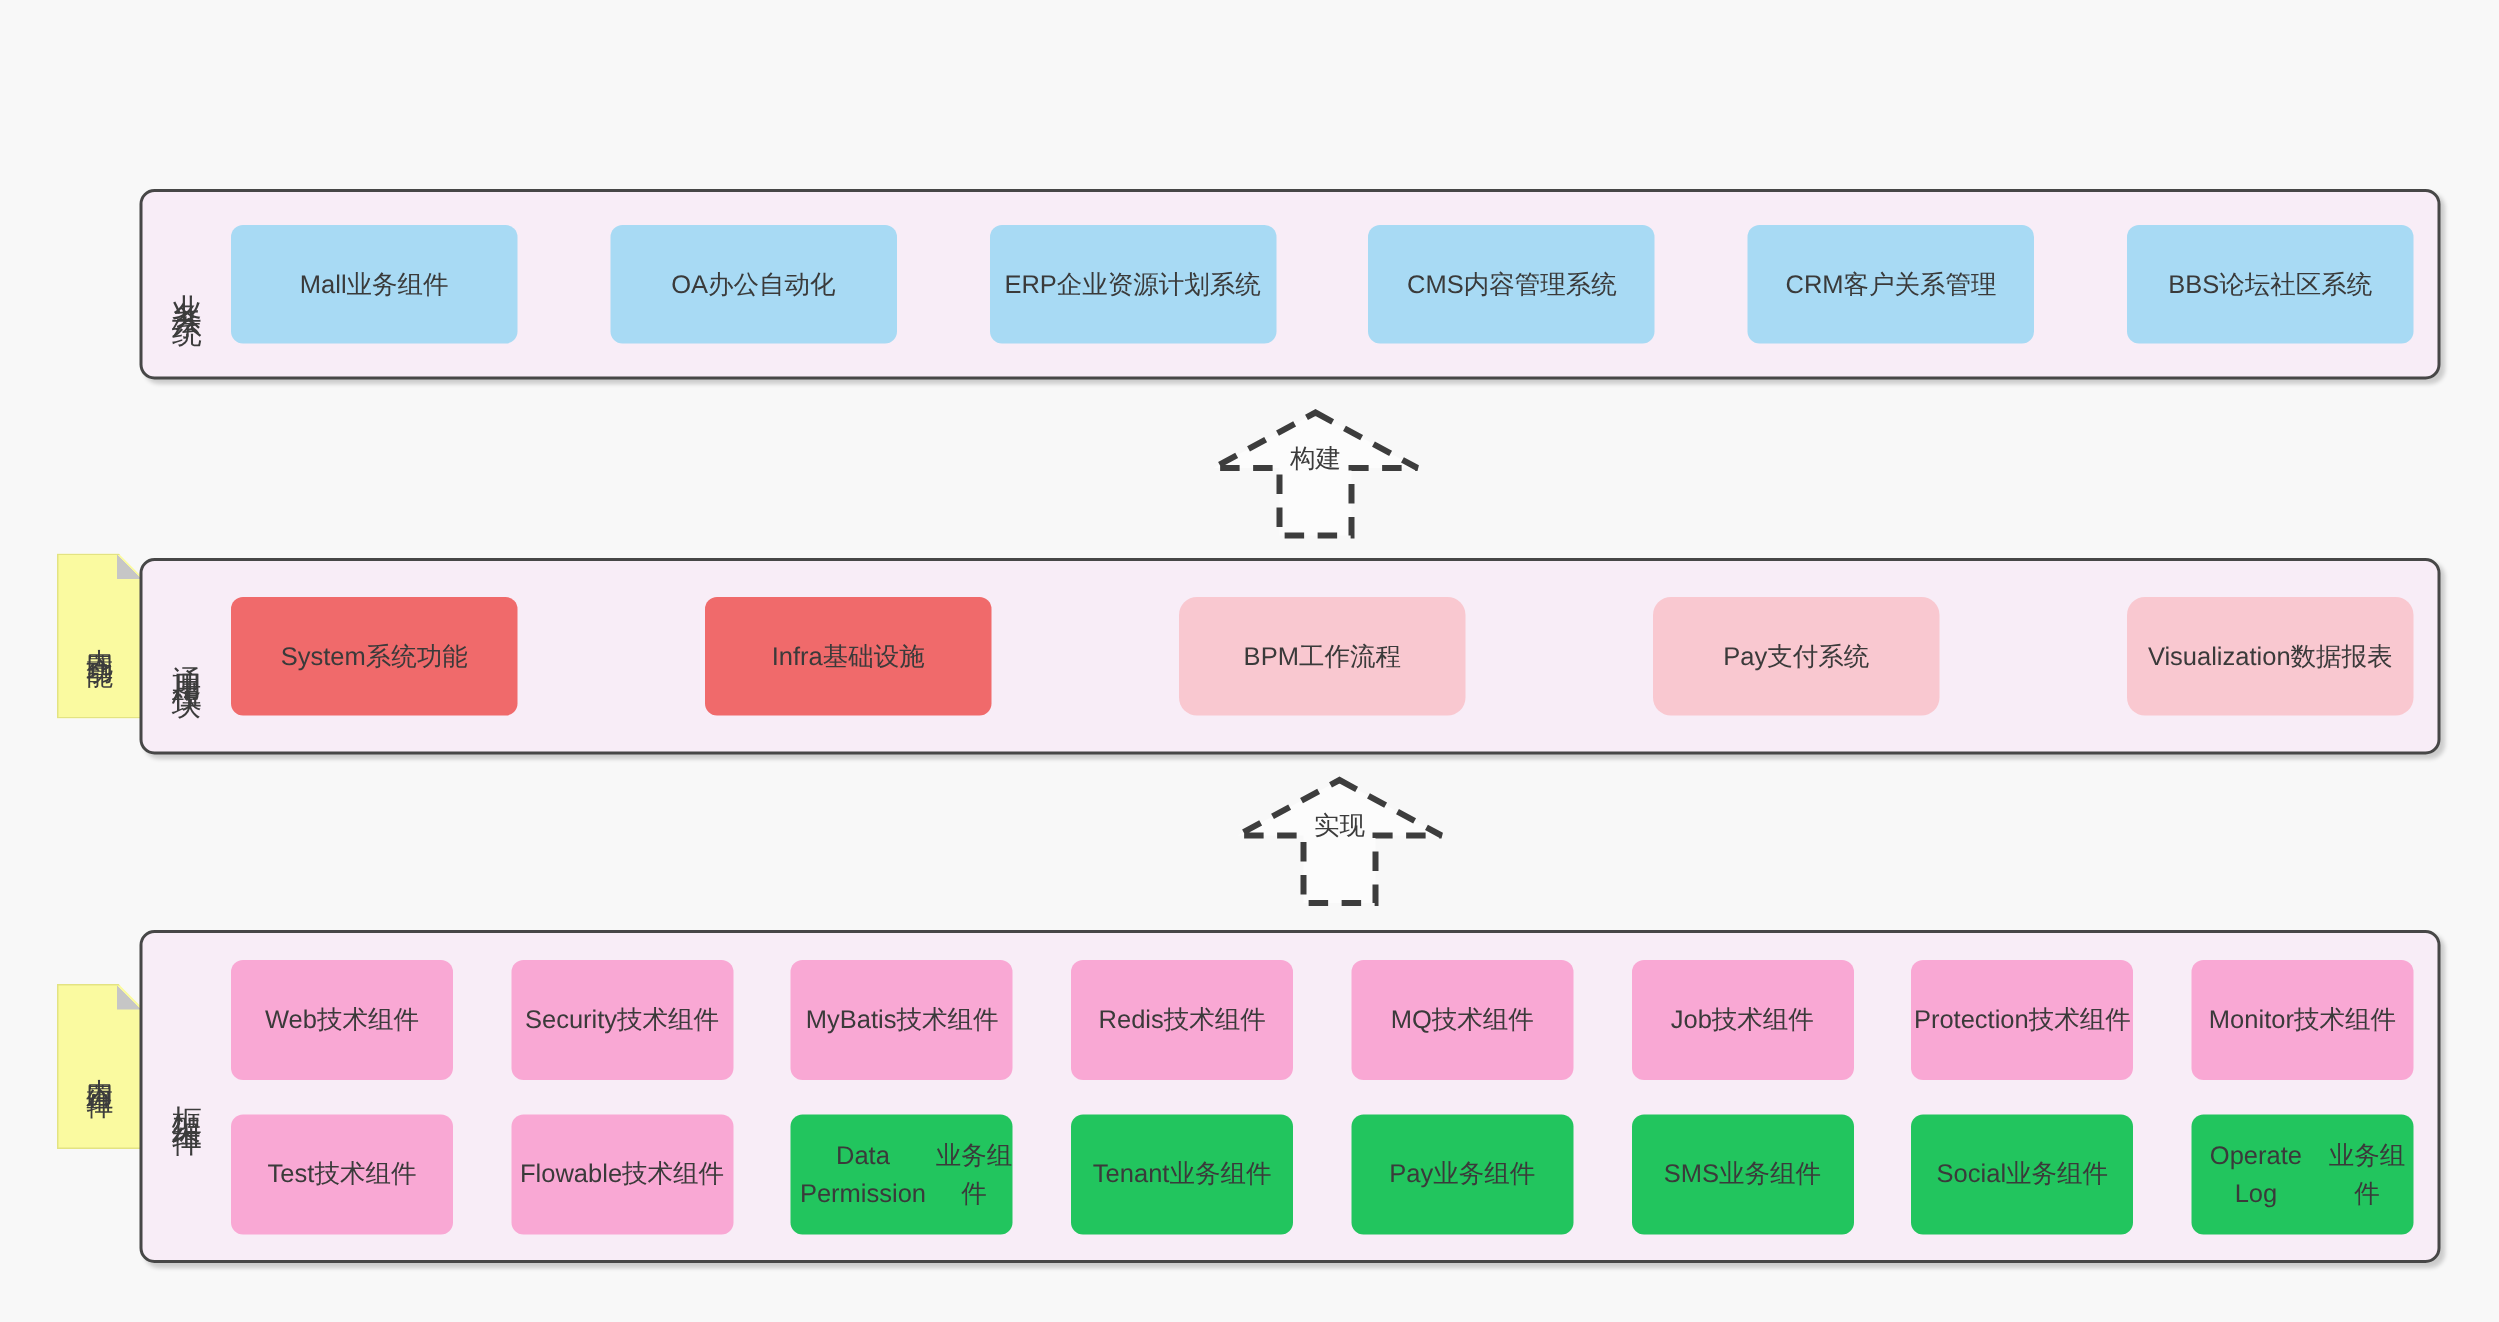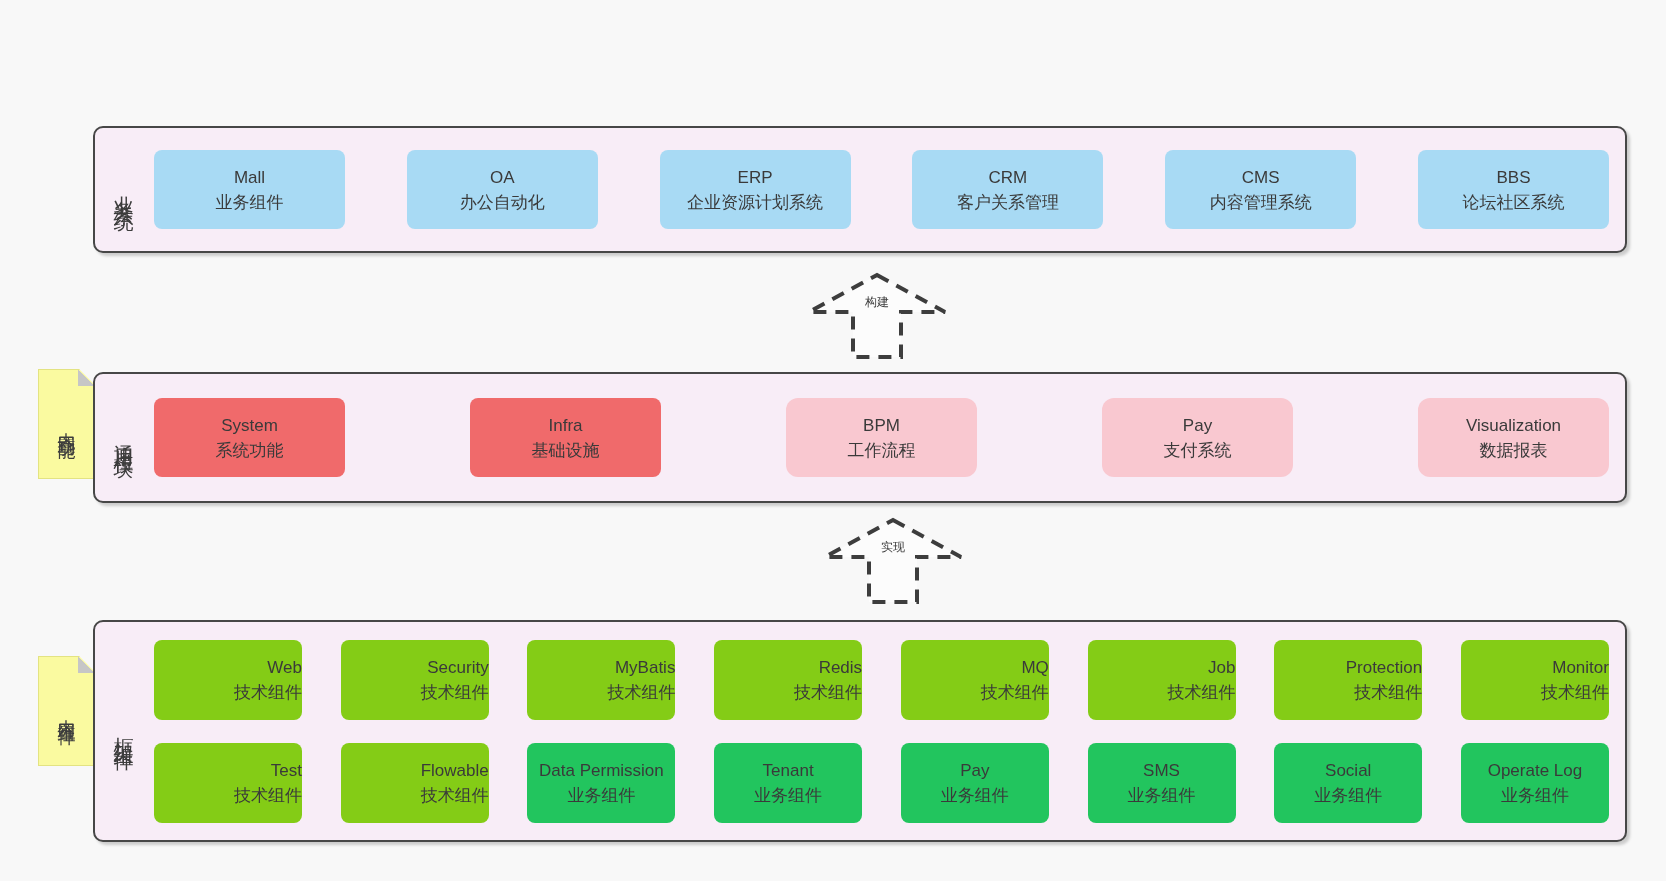--- a/index.html
+++ b/index.html
@@ -24,29 +24,29 @@
   .panel3 { top:620px; height:222px; }
   .vlabel-wrap { flex:0 0 59px; align-self:stretch; display:flex; align-items:center; justify-content:center; }
   .vtext {
     writing-mode:vertical-rl; text-orientation:upright;
     font-size:20px; letter-spacing:5px; color:#3c3c3c; white-space:nowrap;
   }
   .content { flex:1; padding-right:16px; align-self:stretch; display:flex; flex-direction:column; justify-content:center; gap:23px; }
   .boxes { display:flex; justify-content:space-between; }
   .box {
     border-radius:8px;
-    display:flex; flex-direction:column; align-items:center; justify-content:center;
+    display:flex; flex-direction:row; align-items:center; justify-content:center;
     text-align:center; font-size:17px; line-height:25px; color:#3a3a3a;
   }
   .cols6 .box { width:191px; height:79px; }
   .cols8 .box { width:148px; height:80px; }
   .variant-blue { background:#a8daf4; }
   .variant-red { background:#f06a6b; }
   .variant-pink { background:#f9c8d0;border-radius:12px; }
-  .variant-green { background:#84cc16;align-items:flex-end; }
+  .variant-green { background:#f9a8d4; }
   .variant-light_green { background:#22c55e; }
   .sticky {
     position:absolute; left:38px; width:57px; height:110px;
     background:#fafaa0; border:1px solid #e3e382;
     clip-path:polygon(0 0, calc(100% - 16px) 0, 100% 16px, 100% 100%, 0 100%);
     display:flex; align-items:center; justify-content:center;
     z-index:1;
   }
   .sticky::after {
     content:""; position:absolute; top:0; right:0; width:16px; height:16px;
@@ -54,21 +54,21 @@
   }
   .sticky .vtext { font-size:18px; letter-spacing:3px; }
   .sticky1 { top:369px; }
   .sticky2 { top:656px; }
   .arrow { position:absolute; width:170px; height:90px; z-index:1; }
   .arrow1 { left:792px; top:271px; }
   .arrow2 { left:808px; top:516px; }
   .arrow svg { position:absolute; left:0; top:0; }
   .arrow-label {
     position:absolute; left:50%; top:22px; transform:translateX(-50%);
-    background:#fcfcfc; font-size:12px; line-height:1.5; padding:0 2px;
+    background:#fcfcfc; font-size:17px; line-height:1.5; padding:0 2px;
     color:#3c3c3c; white-space:nowrap;
   }
 </style>
 </head>
 <body>
 
 <div>
 
   <div class="sticky sticky1">
     <span class="vtext">内置功能</span>
@@ -93,27 +93,27 @@
             <div>OA</div>
             <div>办公自动化</div>
           </div>
 
           <div class="box variant-blue">
             <div>ERP</div>
             <div>企业资源计划系统</div>
           </div>
 
           <div class="box variant-blue">
+            <div>CMS</div>
+            <div>内容管理系统</div>
+          </div>
+
+          <div class="box variant-blue">
             <div>CRM</div>
             <div>客户关系管理</div>
-          </div>
-
-          <div class="box variant-blue">
-            <div>CMS</div>
-            <div>内容管理系统</div>
           </div>
 
           <div class="box variant-blue">
             <div>BBS</div>
             <div>论坛社区系统</div>
           </div>
         </div>
     </div>
   </section>
 

